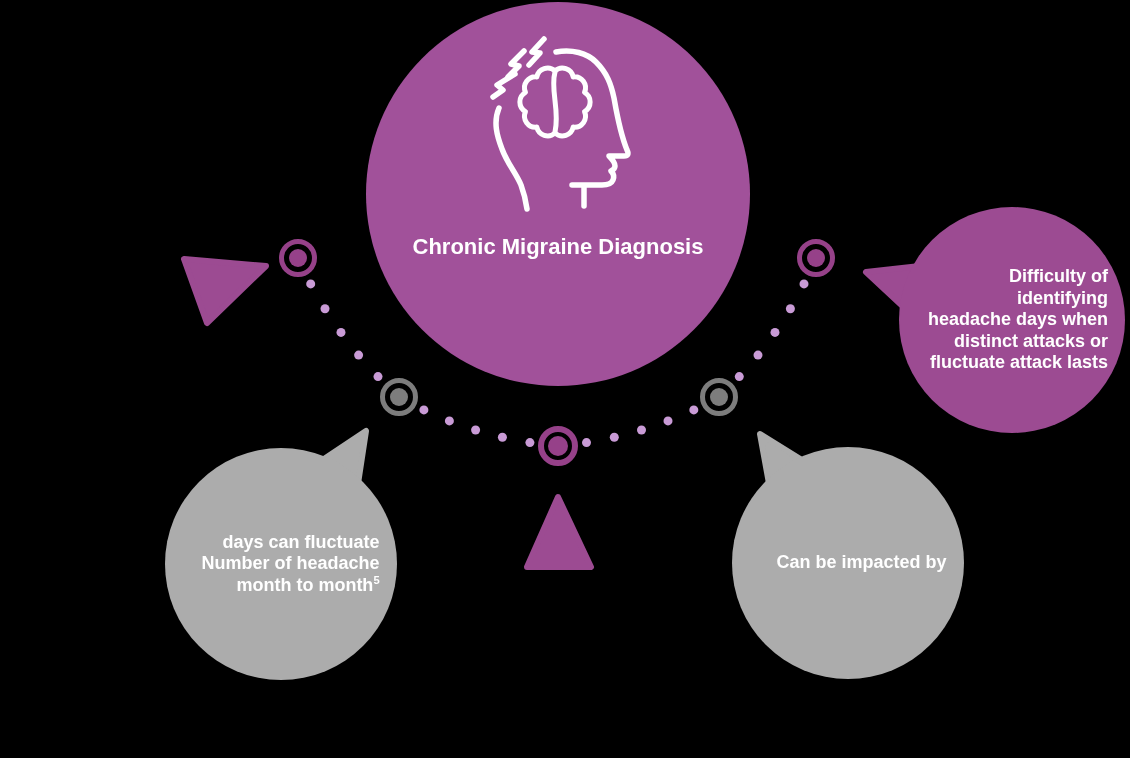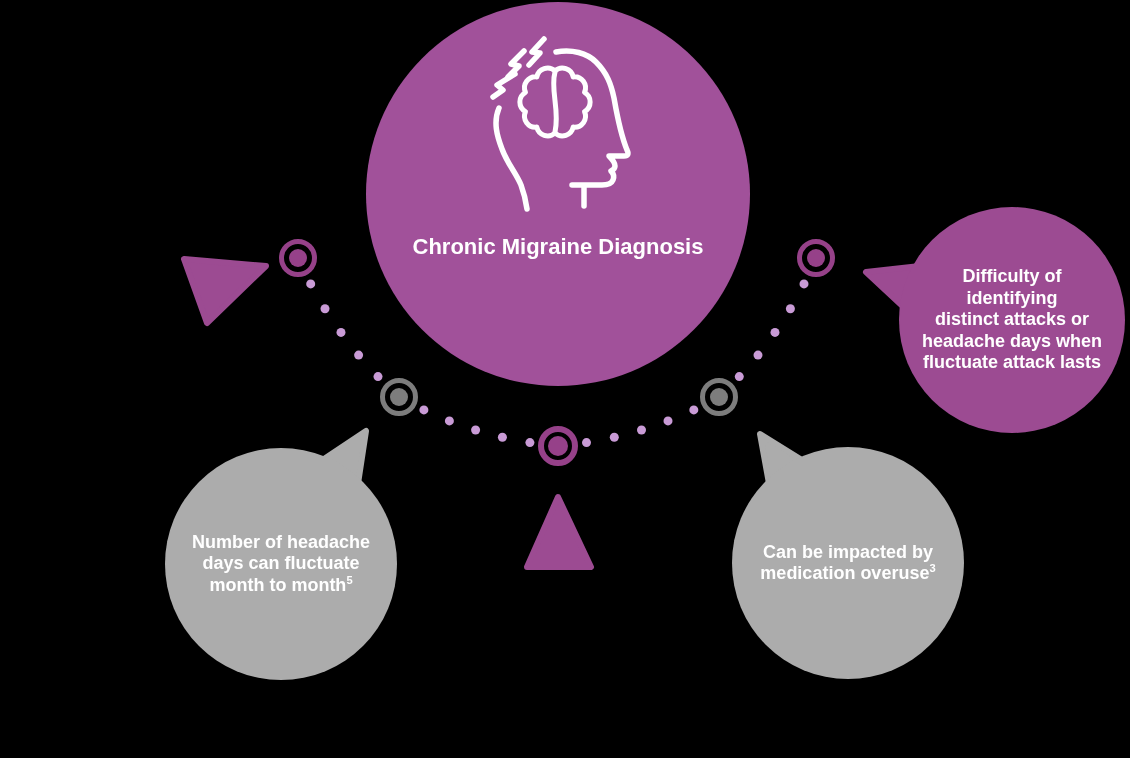--- a/index.html
+++ b/index.html
@@ -5,21 +5,21 @@
   html,body{margin:0;padding:0;background:#000;}
   .stage{
     position:relative;width:1130px;height:758px;overflow:hidden;
     background:var(--background,#000);
     font-family:"Liberation Sans","DejaVu Sans",sans-serif;
     text-decoration:underline;
   }
   svg.decor{position:absolute;left:0;top:0;z-index:1;}
   .bubble{
     position:absolute;border-radius:50%;display:flex;align-items:center;justify-content:center;
-    text-align:center;color:var(--text,#fff);font-weight:bold;font-size:18px;line-height:21.5px;z-index:2;
+    text-align:right;color:var(--text,#fff);font-weight:bold;font-size:18px;line-height:21.5px;z-index:2;
   }
   .bubble.purple{background:var(--purple-bubble);}
   .bubble.gray{background:var(--gray-bubble);}
   .bubble .bubble-text{width:85%;}
   .bubble .line{display:block;}
   sup{font-size:0.62em;line-height:0;vertical-align:super;}
   #bubble-left{left:7px;top:204px;width:228px;height:228px;}
   #bubble-lower-left{left:165px;top:448px;width:232px;height:232px;}
   #bubble-bottom{left:448px;top:535px;width:224px;height:224px;}
   #bubble-lower-right{left:732px;top:447px;width:232px;height:232px;}
@@ -97,39 +97,38 @@
     </svg>
     <div class="center-title">
       <span class="line">Chronic Migraine</span>
       <span class="line">Diagnosis</span>
     </div>
   </div>
 
 
   <div class="bubble gray" id="bubble-lower-left">
     <div class="bubble-text">
+      <span class="line">days can fluctuate</span>
       <span class="line">Number of headache</span>
-      <span class="line">days can fluctuate</span>
       <span class="line"><span>month to month</span><sup>5</sup></span>
     </div>
   </div>
 
 
   <div class="bubble gray" id="bubble-lower-right">
     <div class="bubble-text">
       <span class="line">Can be impacted by</span>
-      <span class="line"><span>medication overuse</span><sup>3</sup></span>
     </div>
   </div>
 
   <div class="bubble purple" id="bubble-right">
     <div class="bubble-text">
       <span class="line">Difficulty of identifying</span>
+      <span class="line">headache days when</span>
       <span class="line">distinct attacks or</span>
-      <span class="line">headache days when</span>
       <span class="line">fluctuate attack lasts</span>
     </div>
   </div>
 
   <div class="ring purple" id="ring-left-purple">
       <div class="core"></div>
     </div>
   <div class="ring gray" id="ring-left-gray">
       <div class="core"></div>
     </div>

